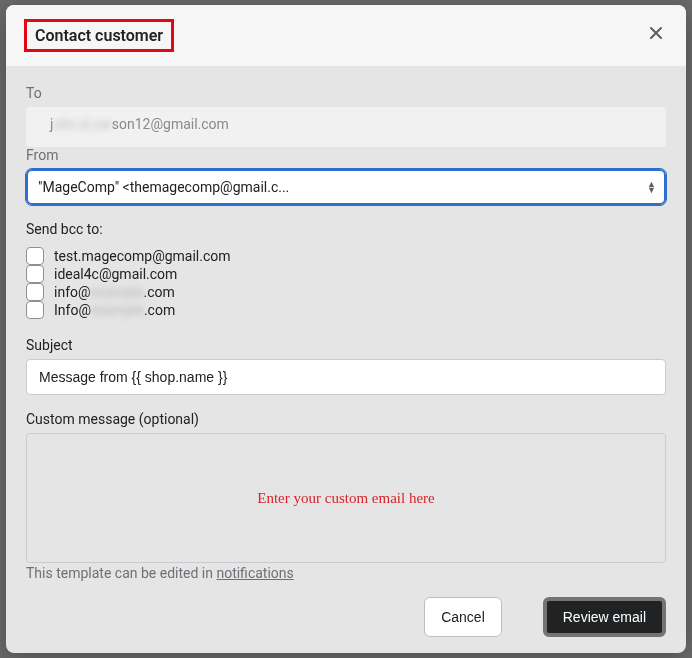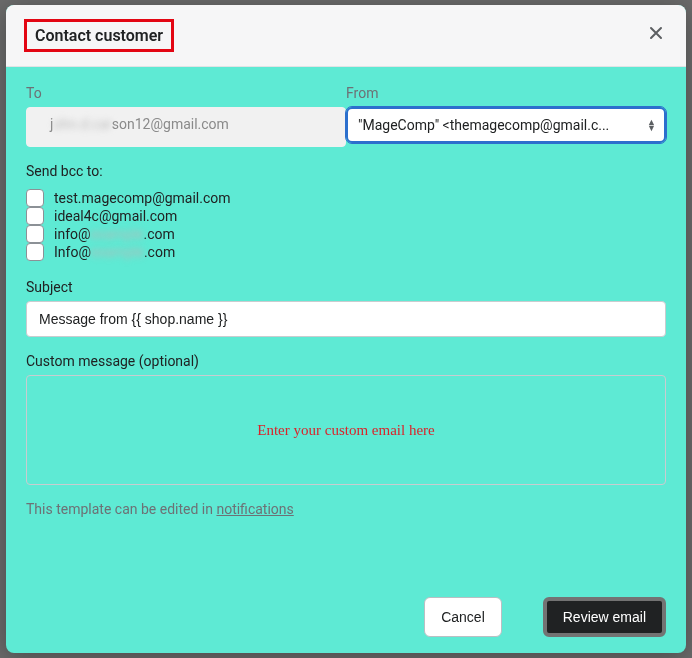--- a/index.html
+++ b/index.html
@@ -6,21 +6,21 @@
 body {
   font-family: -apple-system, BlinkMacSystemFont, "Segoe UI", Roboto, sans-serif;
   background: #6b6b6b;
   width: 692px;
   height: 658px;
   display: flex;
   align-items: center;
   justify-content: center;
 }
 .modal {
-  background: #5eead4;
+  background: #e5e5e5;
   width: 680px;
   height: 648px;
   border-radius: 8px;
   box-shadow: 0 4px 24px rgba(0,0,0,0.3);
   display: flex;
   flex-direction: column;
   overflow: hidden;
 }
 .modal-header {
   display: flex;
@@ -49,20 +49,21 @@
   padding: 4px;
 }
 .modal-body {
   padding: 18px 20px 10px 20px;
   flex: 1;
   overflow: auto;
 }
 .row {
   display: flex;
   gap: 0;
+  flex-direction: column;
 }
 .col {
   flex: 1;
   display: flex;
   flex-direction: column;
 }
 .field-label {
   font-size: 14px;
   color: #6d7175;
   margin-bottom: 6px;
@@ -141,23 +142,23 @@
   border: 1px solid #c9cccf;
   border-radius: 4px;
   padding: 8px 12px;
   font-size: 14px;
   color: #202223;
   height: 36px;
 }
 .textarea-wrap {
   border: 1px solid #c9cccf;
   border-radius: 4px;
-  height: 110px;
+  height: 130px;
   padding: 20px 12px;
-  margin-bottom: 16px;
+  margin-bottom: 2px;
   display: flex;
   align-items: center;
   justify-content: center;
 }
 .annotation {
   color: #d9242b;
   font-size: 15px;
   font-family: Georgia, serif;
 }
 .footnote {

